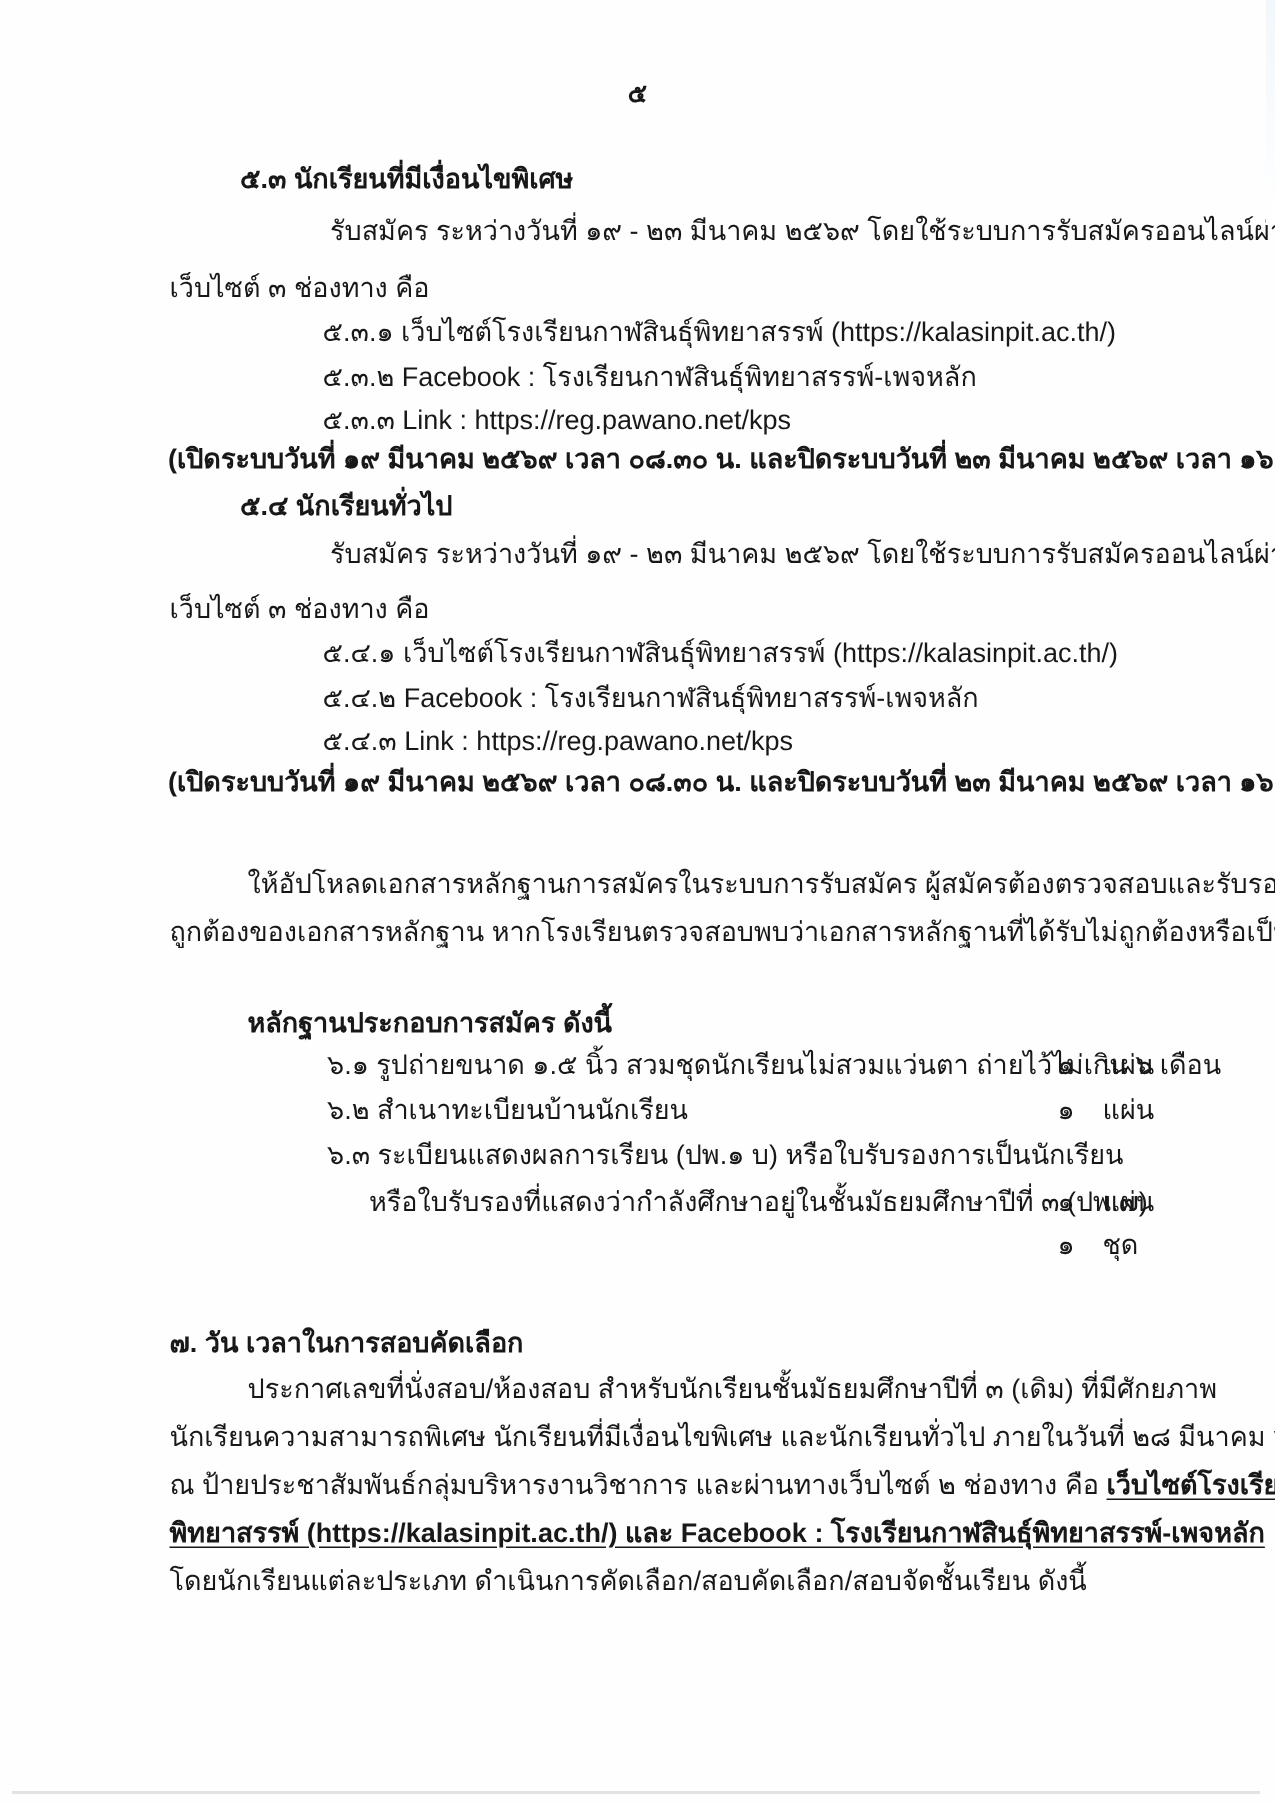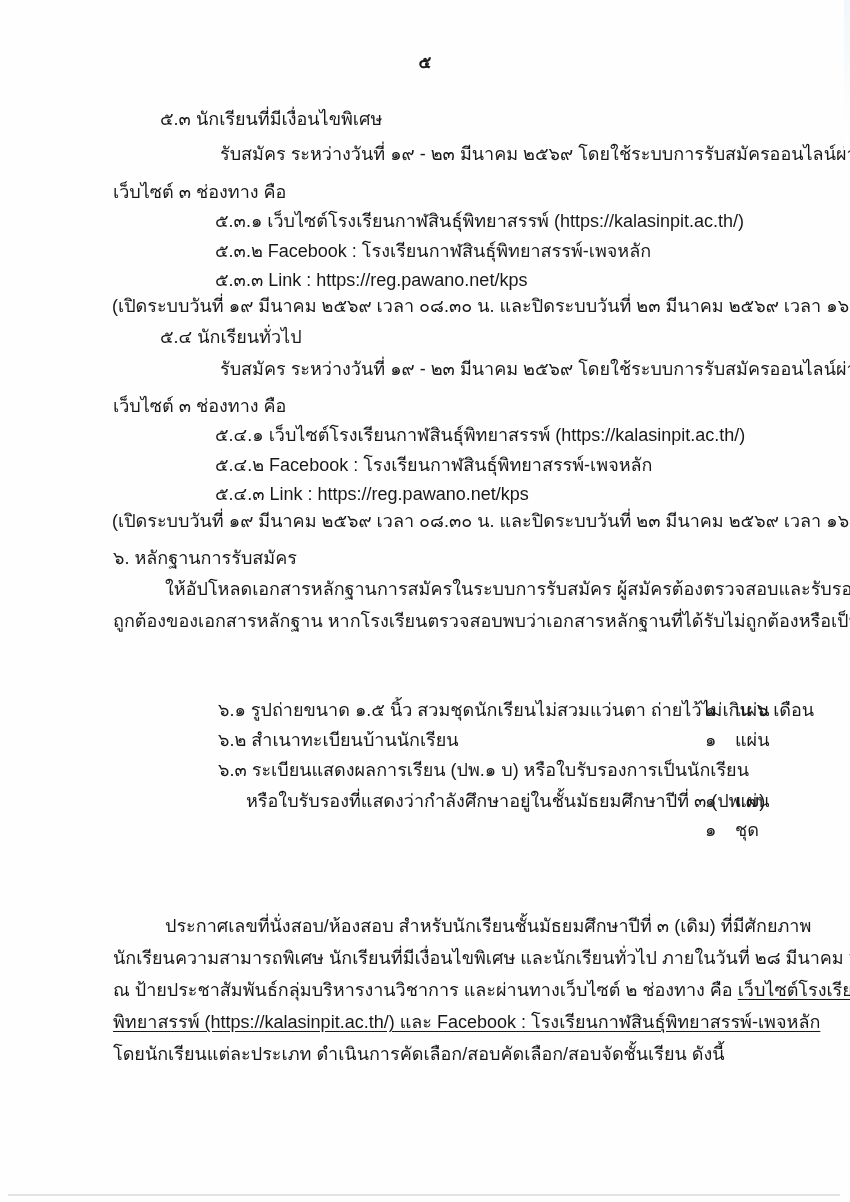--- a/index.html
+++ b/index.html
@@ -17,21 +17,21 @@
     color: #181818;
     -webkit-font-smoothing: antialiased;
   }
   .line {
     position: absolute;
     font-size: 18px;
     line-height: 26px;
     white-space: nowrap;
     color: #181818;
   }
-  .bold { font-weight: 400; text-align: right; }
+  .bold { font-weight: 700; text-align: right; }
   .underline { text-decoration: underline; text-underline-offset: 3px; }
   .pgnum {
     left: 0;
     width: 850px;
     text-align: center;
     font-size: 17px;
     font-weight: 700;
   }
   .scan-line {
     position: absolute;
@@ -66,42 +66,43 @@
   <div class="line bold" style="top:293px;left:112px">(เปิดระบบวันที่ ๑๙ มีนาคม ๒๕๖๙ เวลา ๐๘.๓๐ น. และปิดระบบวันที่ ๒๓ มีนาคม ๒๕๖๙ เวลา ๑๖.๓๐ น.)</div>
 
   <div class="line bold" style="top:324px;left:160px">๕.๔ นักเรียนทั่วไป</div>
   <div class="line" style="top:356px;left:220px">รับสมัคร ระหว่างวันที่ ๑๙ - ๒๓ มีนาคม ๒๕๖๙ โดยใช้ระบบการรับสมัครออนไลน์ผ่าน</div>
   <div class="line" style="top:393px;left:113px">เว็บไซต์ ๓ ช่องทาง คือ</div>
   <div class="line" style="top:422px;left:215px">๕.๔.๑ เว็บไซต์โรงเรียนกาฬสินธุ์พิทยาสรรพ์ (https://kalasinpit.ac.th/)</div>
   <div class="line" style="top:452px;left:215px">๕.๔.๒ Facebook : โรงเรียนกาฬสินธุ์พิทยาสรรพ์-เพจหลัก</div>
   <div class="line" style="top:481px;left:215px">๕.๔.๓ Link : https://reg.pawano.net/kps</div>
   <div class="line bold" style="top:508px;left:112px">(เปิดระบบวันที่ ๑๙ มีนาคม ๒๕๖๙ เวลา ๐๘.๓๐ น. และปิดระบบวันที่ ๒๓ มีนาคม ๒๕๖๙ เวลา ๑๖.๓๐ น.)</div>
 
-  <div class="line bold" style="top:545px;left:113px">๖. หลักฐานการรับสมัคร</div>
   <div class="line" style="top:576px;left:165px">ให้อัปโหลดเอกสารหลักฐานการสมัครในระบบการรับสมัคร ผู้สมัครต้องตรวจสอบและรับรองความ</div>
   <div class="line" style="top:608px;left:113px">ถูกต้องของเอกสารหลักฐาน หากโรงเรียนตรวจสอบพบว่าเอกสารหลักฐานที่ได้รับไม่ถูกต้องหรือเป็นเท็จ ให้ถือ</div>
+  <div class="line bold" style="top:669px;left:165px">หลักฐานประกอบการสมัคร ดังนี้</div>
 
   <div class="line" style="top:697px;left:218px">๖.๑ รูปถ่ายขนาด ๑.๕ นิ้ว สวมชุดนักเรียนไม่สวมแว่นตา ถ่ายไว้ไม่เกิน ๖ เดือน</div>
   <div class="line" style="top:697px;left:705px">๑</div>
   <div class="line" style="top:697px;left:735px">แผ่น</div>
 
   <div class="line" style="top:727px;left:218px">๖.๒ สำเนาทะเบียนบ้านนักเรียน</div>
   <div class="line" style="top:727px;left:705px">๑</div>
   <div class="line" style="top:727px;left:735px">แผ่น</div>
 
   <div class="line" style="top:757px;left:218px">๖.๓ ระเบียนแสดงผลการเรียน (ปพ.๑ บ) หรือใบรับรองการเป็นนักเรียน</div>
 
   <div class="line" style="top:788px;left:246px">หรือใบรับรองที่แสดงว่ากำลังศึกษาอยู่ในชั้นมัธยมศึกษาปีที่ ๓ (ปพ.๗)</div>
   <div class="line" style="top:788px;left:705px">๑</div>
   <div class="line" style="top:788px;left:735px">แผ่น</div>
 
   <div class="line" style="top:817px;left:705px">๑</div>
   <div class="line" style="top:817px;left:735px">ชุด</div>
 
 
+  <div class="line bold" style="top:882px;left:113px">๗. วัน เวลาในการสอบคัดเลือก</div>
   <div class="line" style="top:913px;left:165px">ประกาศเลขที่นั่งสอบ/ห้องสอบ สำหรับนักเรียนชั้นมัธยมศึกษาปีที่ ๓ (เดิม) ที่มีศักยภาพ</div>
   <div class="line" style="top:945px;left:113px">นักเรียนความสามารถพิเศษ นักเรียนที่มีเงื่อนไขพิเศษ และนักเรียนทั่วไป ภายในวันที่ ๒๘ มีนาคม ๒๕๖๙</div>
   <div class="line" style="top:977px;left:113px"><span>ณ ป้ายประชาสัมพันธ์กลุ่มบริหารงานวิชาการ และผ่านทางเว็บไซต์ ๒ ช่องทาง คือ </span><span class="bold underline">เว็บไซต์โรงเรียนกาฬสินธุ์-</span></div>
   <div class="line bold underline" style="top:1009px;left:113px">พิทยาสรรพ์ (https://kalasinpit.ac.th/) และ Facebook : โรงเรียนกาฬสินธุ์พิทยาสรรพ์-เพจหลัก</div>
   <div class="line" style="top:1041px;left:113px">โดยนักเรียนแต่ละประเภท ดำเนินการคัดเลือก/สอบคัดเลือก/สอบจัดชั้นเรียน ดังนี้</div>
 
   <div class="edge-tint"></div>
   <div class="scan-line"></div>
 </div>
 

